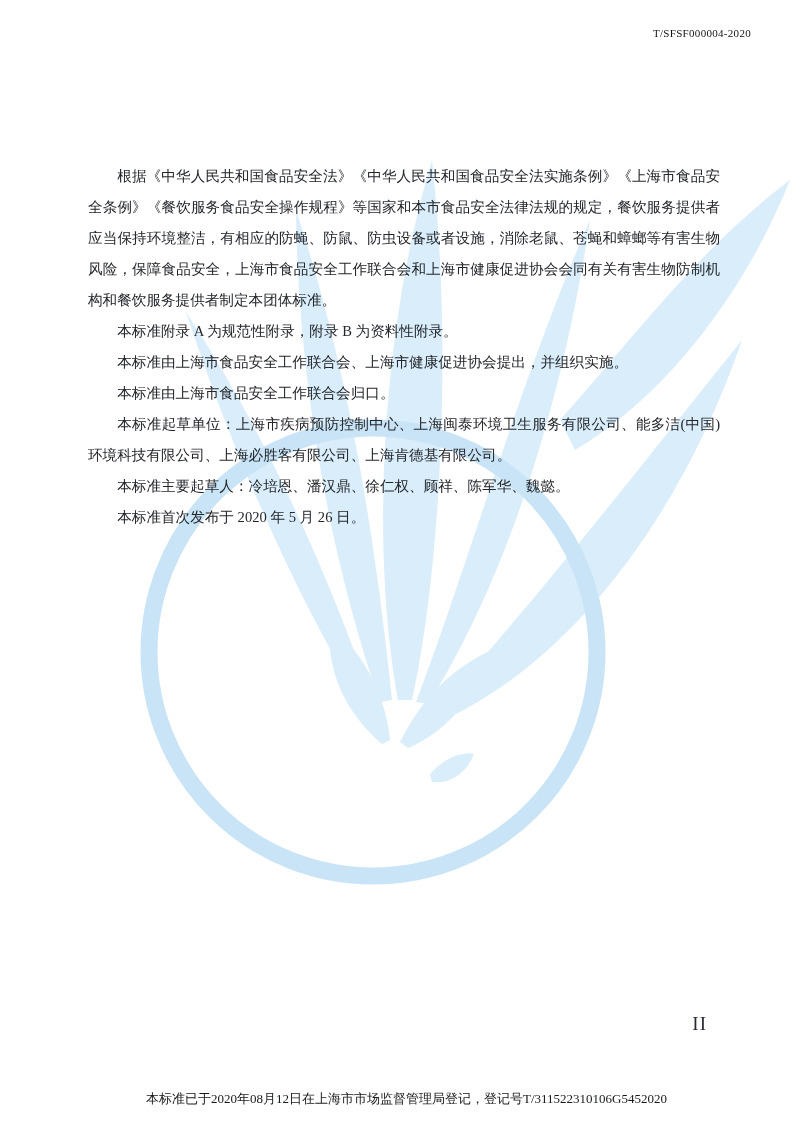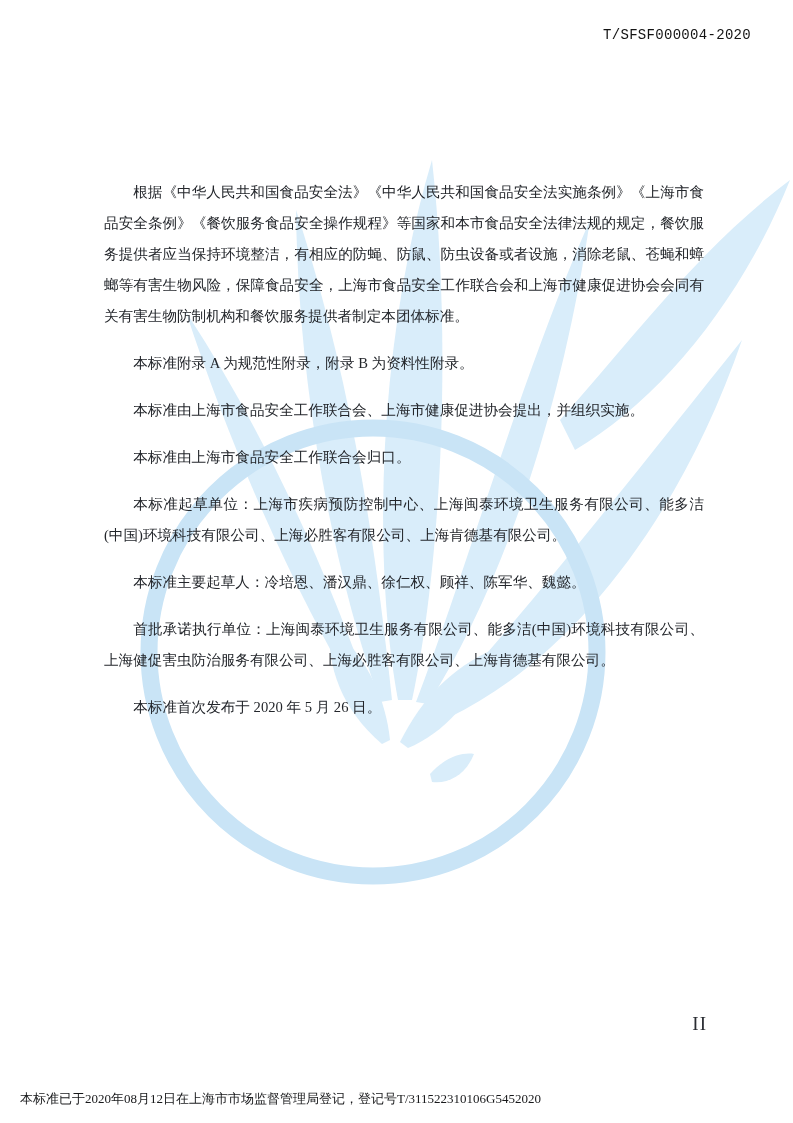--- a/index.html
+++ b/index.html
@@ -22,22 +22,22 @@
     left:0; top:0;
     width:793px; height:1123px;
     z-index:0;
     pointer-events:none;
   }
   .header-code{
     position:absolute;
     top:27px;
     right:42px;
     z-index:2;
-    font-family:Liberation Mono, monospace;
-    font-size:14px;
+    font-family:Liberation Serif, serif;
+    font-size:11px;
     letter-spacing:0.3px;
     color:#141414;
     margin-left:16px;
   }
   .doc-title{
     position:absolute;
     top:80px;
     left:0;
     width:100%;
     z-index:2;
@@ -52,38 +52,39 @@
     left:88px;
     top:161px;
     width:632px;
     z-index:2;
     font-size:14.6px;
     line-height:31px;
     text-align:justify;
     color:#23262b;
   }
   .body-block .para{
-    margin:16px;
+    margin:0;
     text-indent:2em;
   }
   .page-number{
     position:absolute;
     top:1013px;
     right:86px;
     z-index:2;
     font-size:19px;
     color:#2a2d33;
     letter-spacing:1px;
   }
   .footer-note{
     position:absolute;
     top:1090px;
     left:0;
     width:100%;
     z-index:2;
+    text-align:center;
     font-size:13px;
     color:#17181a;
     padding-left:20px;
   }
 </style>
 </head>
 <body>
 
 <div class="page">
 
@@ -116,21 +117,20 @@
   <div class="header-code">T/SFSF000004-2020</div>
 
 
   <div class="body-block">
       <p class="para">根据《中华人民共和国食品安全法》《中华人民共和国食品安全法实施条例》《上海市食品安全条例》《餐饮服务食品安全操作规程》等国家和本市食品安全法律法规的规定，餐饮服务提供者应当保持环境整洁，有相应的防蝇、防鼠、防虫设备或者设施，消除老鼠、苍蝇和蟑螂等有害生物风险，保障食品安全，上海市食品安全工作联合会和上海市健康促进协会会同有关有害生物防制机构和餐饮服务提供者制定本团体标准。</p>
       <p class="para">本标准附录 A 为规范性附录，附录 B 为资料性附录。</p>
       <p class="para">本标准由上海市食品安全工作联合会、上海市健康促进协会提出，并组织实施。</p>
       <p class="para">本标准由上海市食品安全工作联合会归口。</p>
       <p class="para">本标准起草单位：上海市疾病预防控制中心、上海闽泰环境卫生服务有限公司、能多洁(中国)环境科技有限公司、上海必胜客有限公司、上海肯德基有限公司。</p>
       <p class="para">本标准主要起草人：冷培恩、潘汉鼎、徐仁权、顾祥、陈军华、魏懿。</p>
-      <p class="para">首批承诺执行单位：上海闽泰环境卫生服务有限公司、能多洁(中国)环境科技有限公司、上海健促害虫防治服务有限公司、上海必胜客有限公司、上海肯德基有限公司。</p>
       <p class="para">本标准首次发布于 2020 年 5 月 26 日。</p>
     </div>
 
   <div class="page-number">II</div>
 
   <div class="footer-note">本标准已于2020年08月12日在上海市市场监督管理局登记，登记号T/311522310106G5452020</div>
 
 </div>
 
 </body></html>

